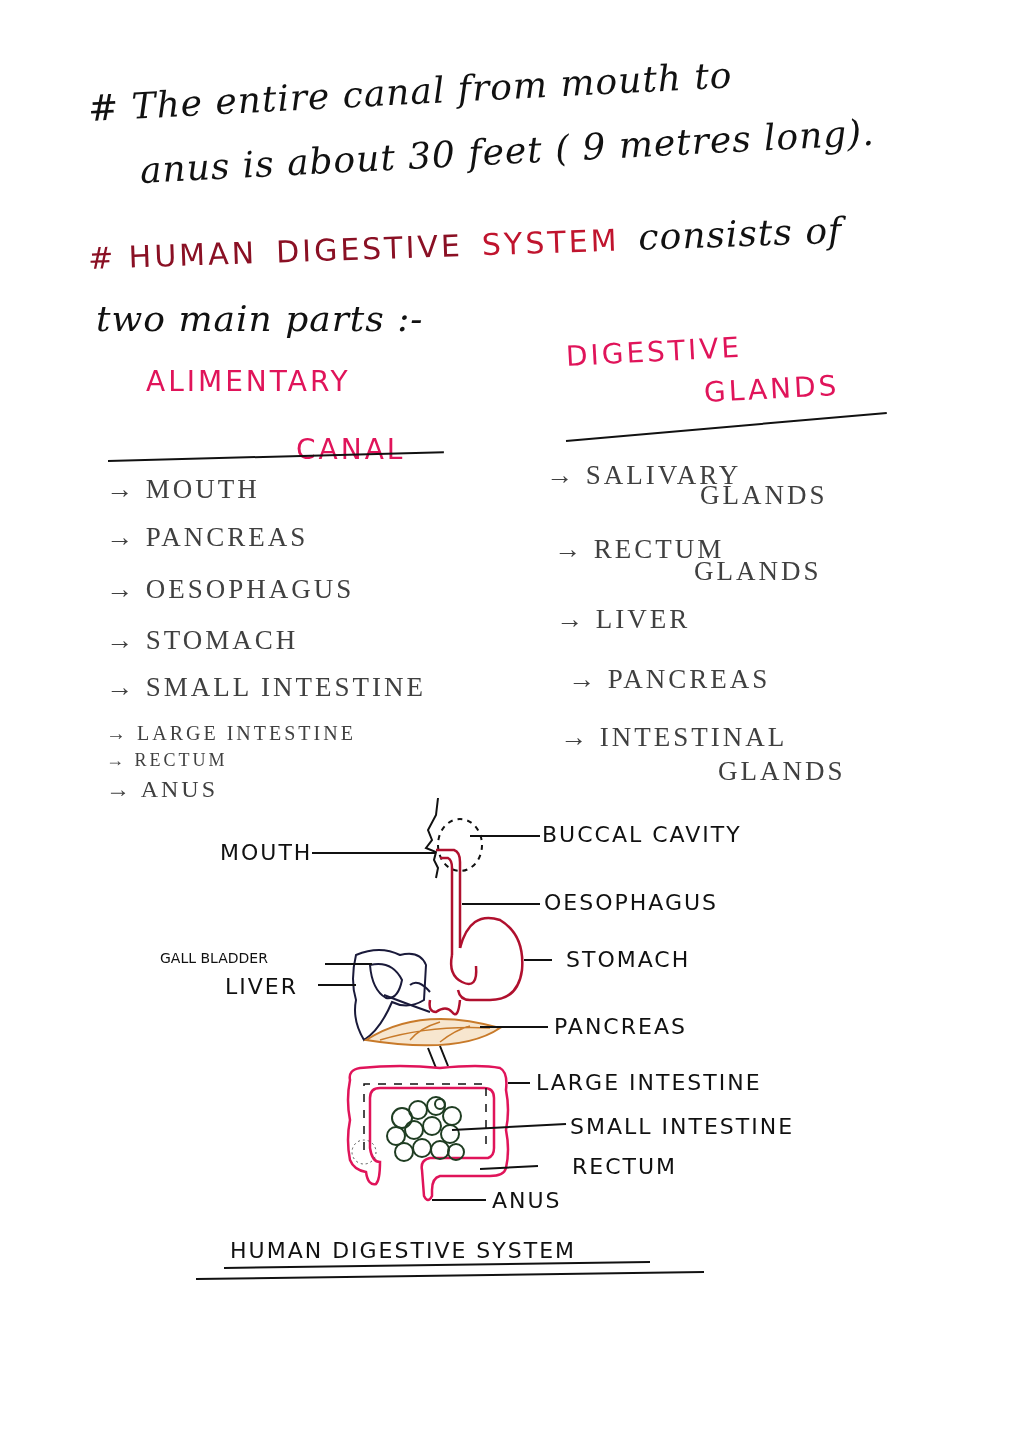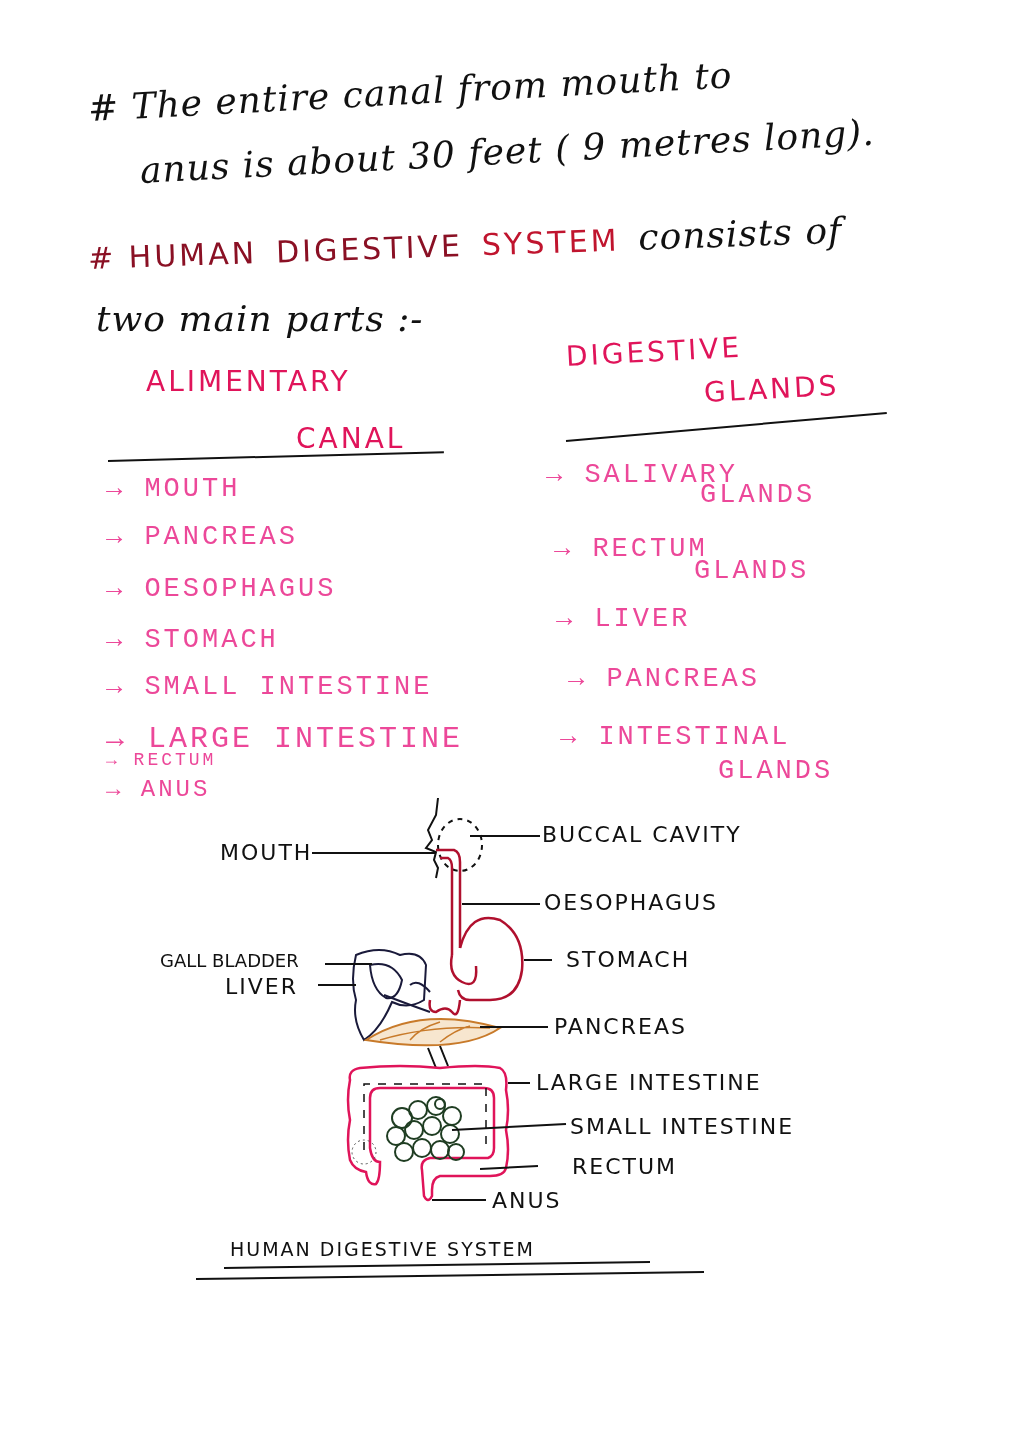--- a/index.html
+++ b/index.html
@@ -5,53 +5,53 @@
     html, body { margin: 0; padding: 0; background: #ffffff; }
     body { width: 1036px; height: 1435px; position: relative; overflow: hidden;
            font-family: "DejaVu Sans", sans-serif; color: #111; }
     .abs { position: absolute; white-space: nowrap; }
     .hand { font-family: "DejaVu Serif", serif; font-style: italic; font-size: 36px; color: #111; letter-spacing: 1px; }
     .caps { font-family: "DejaVu Sans", sans-serif; font-weight: normal; font-size: 26px; letter-spacing: 3px; color: #111; }
     .pink { color: #e0145a; }
     .maroon { color: #8a1024; }
     .heading-pink { font-family: "DejaVu Sans", sans-serif; font-size: 28px; letter-spacing: 3px; color: #e0145a; }
     .rule { position: absolute; height: 2px; background: #111; transform-origin: left center; }
-    .list-item { font-family: Liberation Mono, monospace; font-size: 27px; letter-spacing: 3px; color: #ec4899; }
+    .list-item { font-family: Liberation Serif, serif; font-size: 27px; letter-spacing: 3px; color: #404040; }
     .label { font-family: "DejaVu Sans", sans-serif; font-size: 22px; letter-spacing: 2px; color: #111; }
     svg { position: absolute; left: 0; top: 0; }
   </style>
 </head>
 <body>
 
 <div class="abs hand" style="left:88px; top:88px; transform: rotate(-3deg); transform-origin:left;">#  The  entire  canal  from  mouth  to</div>
 <div class="abs hand" style="left:140px; top:150px; transform: rotate(-3deg); transform-origin:left;">anus  is  about  30 feet  ( 9  metres long).</div>
 
 <div class="abs" style="left:88px; top:236px; transform: rotate(-2deg); transform-origin:left;">
   <span class="caps maroon" style="font-size:30px;"># </span>
   <span class="caps maroon" style="font-size:30px;">HUMAN</span>
   <span class="caps maroon" style="font-size:30px; margin-left:14px;">DIGESTIVE</span>
   <span class="caps pink" style="font-size:30px; margin-left:14px; color:#c0142e;">SYSTEM</span>
   <span class="hand" style="margin-left:14px;">consists  of</span>
 </div>
 <div class="abs hand" style="left:96px; top:298px;">two  main  parts :-</div>
 
 <div class="abs heading-pink" style="left:146px; top:365px;">ALIMENTARY</div>
-<div class="abs heading-pink" style="left:296px; top:422px;">CANAL</div>
+<div class="abs heading-pink" style="left:296px; top:433px;">CANAL</div>
 <div class="rule" style="left:108px; top:460px; width:336px; transform: rotate(-1.5deg);"></div>
 
 <div class="abs heading-pink" style="left:566px; top:340px; transform: rotate(-3deg); transform-origin:left;">DIGESTIVE</div>
 <div class="abs heading-pink" style="left:704px; top:376px; transform: rotate(-3deg); transform-origin:left;">GLANDS</div>
 <div class="rule" style="left:566px; top:440px; width:322px; transform: rotate(-5deg);"></div>
 
 <div class="abs list-item" style="left:106px; top:474px;">→ MOUTH</div>
 <div class="abs list-item" style="left:106px; top:522px;">→ PANCREAS</div>
 <div class="abs list-item" style="left:106px; top:574px;">→ OESOPHAGUS</div>
 <div class="abs list-item" style="left:106px; top:625px;">→ STOMACH</div>
 <div class="abs list-item" style="left:106px; top:672px;">→ SMALL INTESTINE</div>
-<div class="abs list-item" style="left:106px; top:722px; font-size:30px;">→ LARGE INTESTINE</div>
+<div class="abs list-item" style="left:106px; top:722px; font-size:20px;">→ LARGE INTESTINE</div>
 <div class="abs list-item" style="left:106px; top:750px; font-size:18px;">→ RECTUM</div>
 <div class="abs list-item" style="left:106px; top:776px; font-size:24px;">→ ANUS</div>
 
 <div class="abs list-item" style="left:546px; top:460px;">→ SALIVARY</div>
 <div class="abs list-item" style="left:700px; top:480px;">GLANDS</div>
 <div class="abs list-item" style="left:554px; top:534px;">→ RECTUM</div>
 <div class="abs list-item" style="left:694px; top:556px;">GLANDS</div>
 <div class="abs list-item" style="left:556px; top:604px;">→ LIVER</div>
 <div class="abs list-item" style="left:556px; top:664px;margin-left:12px;">→ PANCREAS</div>
 <div class="abs list-item" style="left:560px; top:722px;">→ INTESTINAL</div>
@@ -117,22 +117,22 @@
     <line x1="432" y1="1200" x2="486" y2="1200"></line>
   </g>
 
   <line x1="224" y1="1268" x2="650" y2="1262" stroke="#111" stroke-width="2"></line>
   <line x1="196" y1="1279" x2="704" y2="1272" stroke="#111" stroke-width="2"></line>
 </svg>
 
 <div class="abs label" style="left:220px; top:840px;">MOUTH</div>
 <div class="abs label" style="left:542px; top:822px;">BUCCAL  CAVITY</div>
 <div class="abs label" style="left:544px; top:890px;">OESOPHAGUS</div>
-<div class="abs label" style="left:160px; top:950px; font-size:18px; letter-spacing:0;">GALL BLADDER</div>
+<div class="abs label" style="left:160px; top:950px; font-size:14px; letter-spacing:0;">GALL BLADDER</div>
 <div class="abs label" style="left:200px; top:974px;margin-left:25px;">LIVER</div>
 <div class="abs label" style="left:566px; top:947px;">STOMACH</div>
 <div class="abs label" style="left:554px; top:1014px;">PANCREAS</div>
 <div class="abs label" style="left:536px; top:1070px;">LARGE  INTESTINE</div>
 <div class="abs label" style="left:570px; top:1114px;">SMALL  INTESTINE</div>
 <div class="abs label" style="left:544px; top:1154px;margin-left:28px;">RECTUM</div>
 <div class="abs label" style="left:492px; top:1188px;">ANUS</div>
 
-<div class="abs label" style="left:230px; top:1238px; font-size:19px;">HUMAN  DIGESTIVE  SYSTEM</div>
+<div class="abs label" style="left:230px; top:1238px; font-size:22px;">HUMAN  DIGESTIVE  SYSTEM</div>
 
 </body></html>

